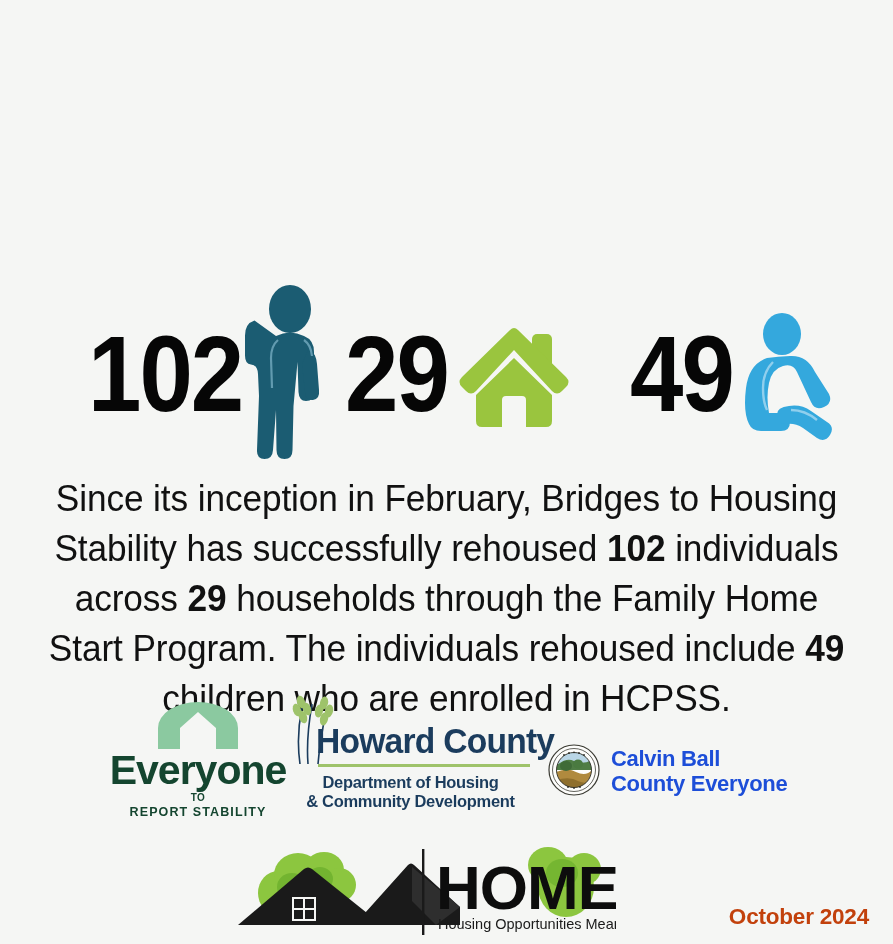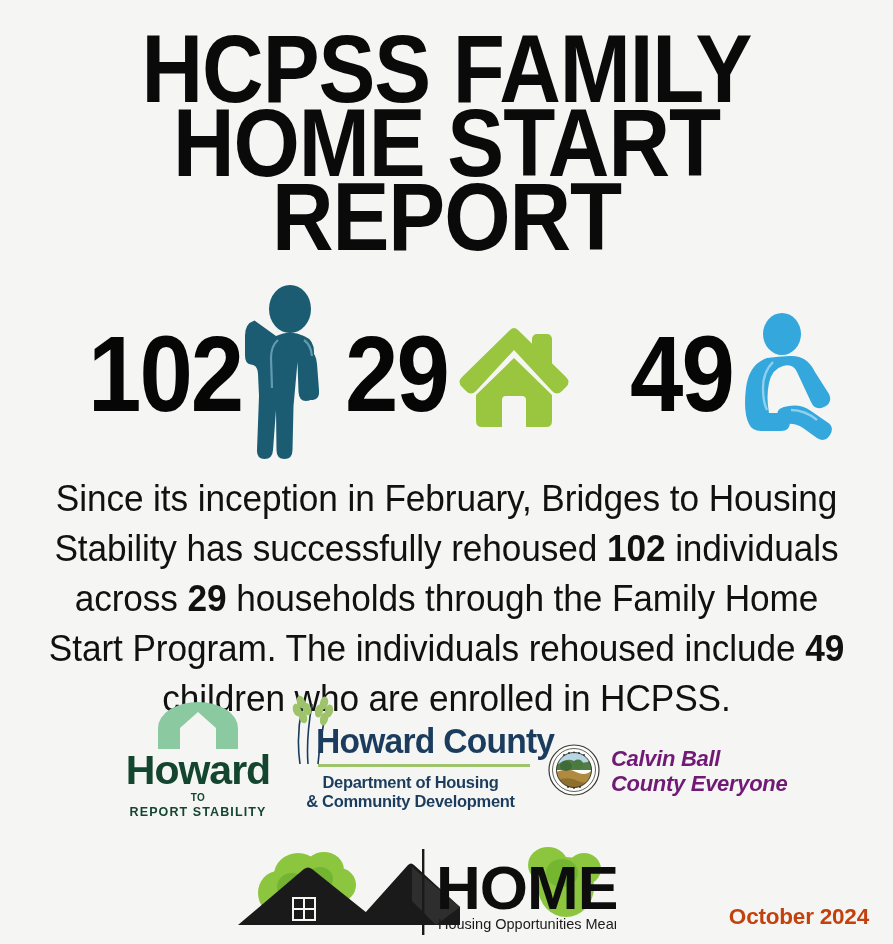--- a/index.html
+++ b/index.html
@@ -108,44 +108,39 @@
   .howard-sub {
     margin-top:5px; text-align:center;
     color:#1b3c5d; font-weight:700; font-size:17px; line-height:1.12;
     letter-spacing:-0.3px;
     transform:scaleX(0.97); transform-origin:center top;
   }
 
   
   .calvin { position:absolute; left:548px; top:44px; display:flex; align-items:center; gap:11px; }
   .calvin-text {
-    color:#701a75; font-weight:700; font-size:22px; line-height:1.12;
-    letter-spacing:-0.3px; white-space:nowrap;font-style:italic;
+    color:#1d4ed8; font-weight:700; font-size:22px; line-height:1.12;
+    letter-spacing:-0.3px; white-space:nowrap;
   }
 
   
   .home-logo { position:absolute; left:236px; top:845px; width:380px; height:95px; }
 
   
   .date {
     position:absolute; right:24px; bottom:14px;
     color:#c2410c; font-weight:700; font-size:22.5px;
     letter-spacing:-0.2px;
   }
 </style>
 </head>
 <body>
 
 <div id="poster">
 
-  <div class="title-block">
-    <span class="title-line l1">HCPSS FAMILY</span>
-    <span class="title-line l2">HOME START</span>
-    <span class="title-line l3">REPORT</span>
-  </div>
 
   <div class="stats-row">
 
     <div class="stat stat-people">
       <span class="num">102</span>
       <span class="icon-wrap">
         <svg width="96" height="176" viewBox="0 0 96 176">
           <g fill="#1b5c72">
             <ellipse cx="48" cy="25" rx="21" ry="24"></ellipse>
             <path d="M34 52 q14 -7 28 0 q10 4 10 16 l0 40 q0 9 -8 9 q-7 0 -7.5 -9 l-1 -30 l-4 44 l-1 44 q0 9 -8 9 q-8 0 -8 -9 l-0.5 -40 l-3 40 q-0.5 9 -8.5 9 q-8 0 -7.5 -9 l2 -54 l-1 -22 q-0.5 -9 -7 -9.5 q-6 -0.5 -6 -9 l0 -20 q0 -12 9.5 -15 z"></path>
@@ -189,21 +184,21 @@
   <p class="body-text"><span>Since its inception in February, Bridges to Housing Stability has successfully rehoused </span><b>102</b><span> individuals across </span><b>29</b><span> households through the Family Home Start Program. The individuals rehoused include </span><b>49</b><span> children who are enrolled in HCPSS.</span></p>
 
   <div class="logo-row">
 
     <div class="bridges">
       <span class="bridges-arch">
         <svg width="80" height="47" viewBox="0 0 80 47">
           <path d="M0 47 V26 A40 26 0 0 1 80 26 V47 H58 V26 L40 10 L22 26 V47 Z" fill="#8bc9a0"></path>
         </svg>
       </span>
-      <div class="bridges-name">Howard</div>
+      <div class="bridges-name">Everyone</div>
       <div class="bridges-to">TO</div>
       <div class="bridges-sub">REPORT STABILITY</div>
     </div>
 
     <div class="howard">
       <div class="howard-top">
         <span style="position:absolute;left:0;top:-30px;">
           <svg width="58" height="74" viewBox="0 0 58 74">
             <g stroke="#1b3c5d" stroke-width="1.6" fill="none">
               <path d="M12 74 Q8 46 14 18"></path>

